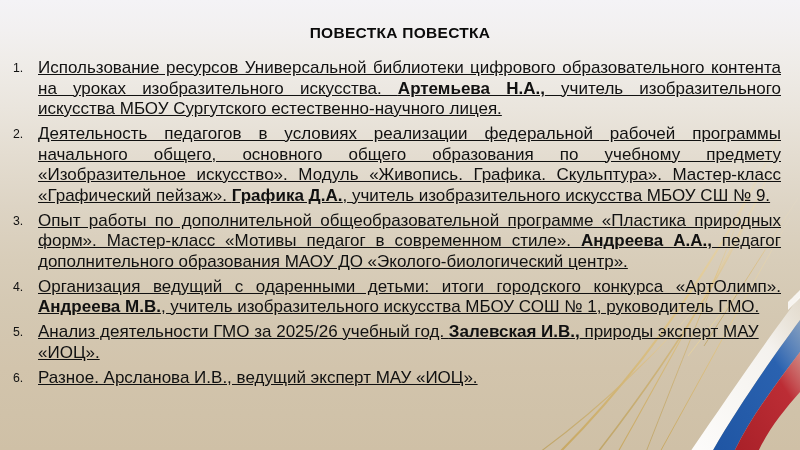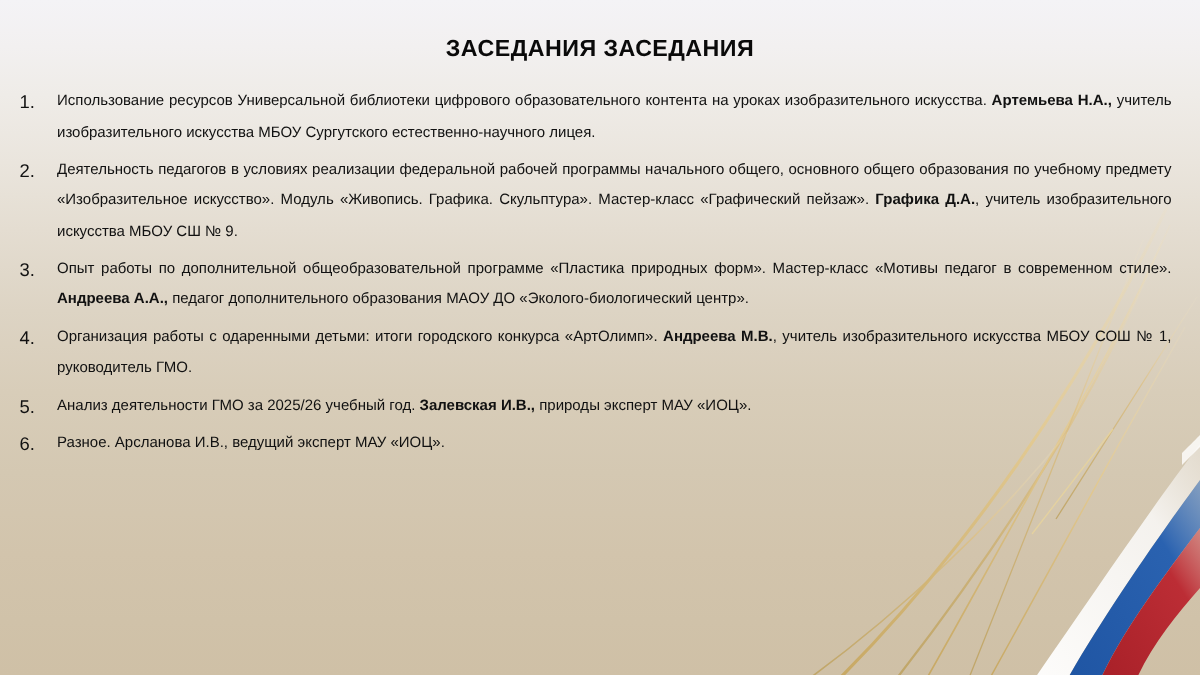--- a/index.html
+++ b/index.html
@@ -71,26 +71,27 @@
     width: 27px;
     font-size: 12.3px;
     line-height: 20.5px;
     color: #111;
     text-align: left;
     padding-left: 2px;
     box-sizing: border-box;
   }
   .item-text {
     flex: 1 1 auto;
-    font-size: 10px;
+    font-size: 17px;
     line-height: 20.5px;
     color: #111;
     text-align: justify;
     text-justify: inter-word;
     padding-right: 2px;
+    text-decoration: underline;
   }
   .item-text.nojust {
     text-align: left;
   }
   .item-text b {
     font-weight: bold;
   }
 </style>
 </head>
 <body>
@@ -138,38 +139,38 @@
     </g>
 
     <g>
       <path d="M 690 452 C 726 400, 768 338, 800 296 L 800 320 C 772 358, 736 410, 712 452 Z" fill="url(#whiteBand)"></path>
       <path d="M 712 452 C 736 410, 772 358, 800 320 L 800 352 C 776 384, 750 418, 734 452 Z" fill="url(#blueBand)"></path>
       <path d="M 734 452 C 750 418, 776 384, 800 352 L 800 392 C 784 410, 768 430, 758 452 Z" fill="url(#redBand)"></path>
       <path d="M 788 302 C 794 296, 798 292, 800 290 L 800 298 C 796 302, 792 306, 788 310 Z" fill="#ffffff" fill-opacity="0.8"></path>
     </g>
   </svg>
 
-  <div id="title">ЗАСЕДАНИЯ ЗАСЕДАНИЯ</div>
+  <div id="title">ПОВЕСТКА ПОВЕСТКА</div>
 
   <ol id="agenda-list">
       <li class="agenda-item">
         <span class="item-number">1.</span>
         <span class="item-text"><span>Использование ресурсов Универсальной библиотеки цифрового образовательного контента на уроках изобразительного искусства. </span><b>Артемьева Н.А.,</b><span> учитель изобразительного искусства МБОУ Сургутского естественно-научного лицея.</span></span>
       </li>
       <li class="agenda-item">
         <span class="item-number">2.</span>
         <span class="item-text"><span>Деятельность педагогов в условиях реализации федеральной рабочей программы начального общего, основного общего образования по учебному предмету «Изобразительное искусство». Модуль «Живопись. Графика. Скульптура». Мастер-класс «Графический пейзаж». </span><b>Графика Д.А.</b><span>, учитель изобразительного искусства МБОУ СШ № 9.</span></span>
       </li>
       <li class="agenda-item">
         <span class="item-number">3.</span>
         <span class="item-text"><span>Опыт работы по дополнительной общеобразовательной программе «Пластика природных форм». Мастер-класс «Мотивы педагог в современном стиле». </span><b>Андреева А.А.,</b><span> педагог дополнительного образования МАОУ ДО «Эколого-биологический центр».</span></span>
       </li>
       <li class="agenda-item">
         <span class="item-number">4.</span>
-        <span class="item-text"><span>Организация работы с одаренными детьми: итоги городского конкурса «АртОлимп». </span><b>Андреева М.В.</b><span>, учитель изобразительного искусства МБОУ СОШ № 1, руководитель ГМО.</span></span>
+        <span class="item-text"><span>Организация ведущий с одаренными детьми: итоги городского конкурса «АртОлимп». </span><b>Андреева М.В.</b><span>, учитель изобразительного искусства МБОУ СОШ № 1, руководитель ГМО.</span></span>
       </li>
       <li class="agenda-item">
         <span class="item-number">5.</span>
         <span class="item-text nojust"><span>Анализ деятельности ГМО за 2025/26 учебный год. </span><b>Залевская И.В.,</b><span> природы эксперт МАУ «ИОЦ».</span></span>
       </li>
       <li class="agenda-item">
         <span class="item-number">6.</span>
         <span class="item-text nojust"><span>Разное. Арсланова И.В., ведущий эксперт МАУ «ИОЦ».</span></span>
       </li>
     </ol>

